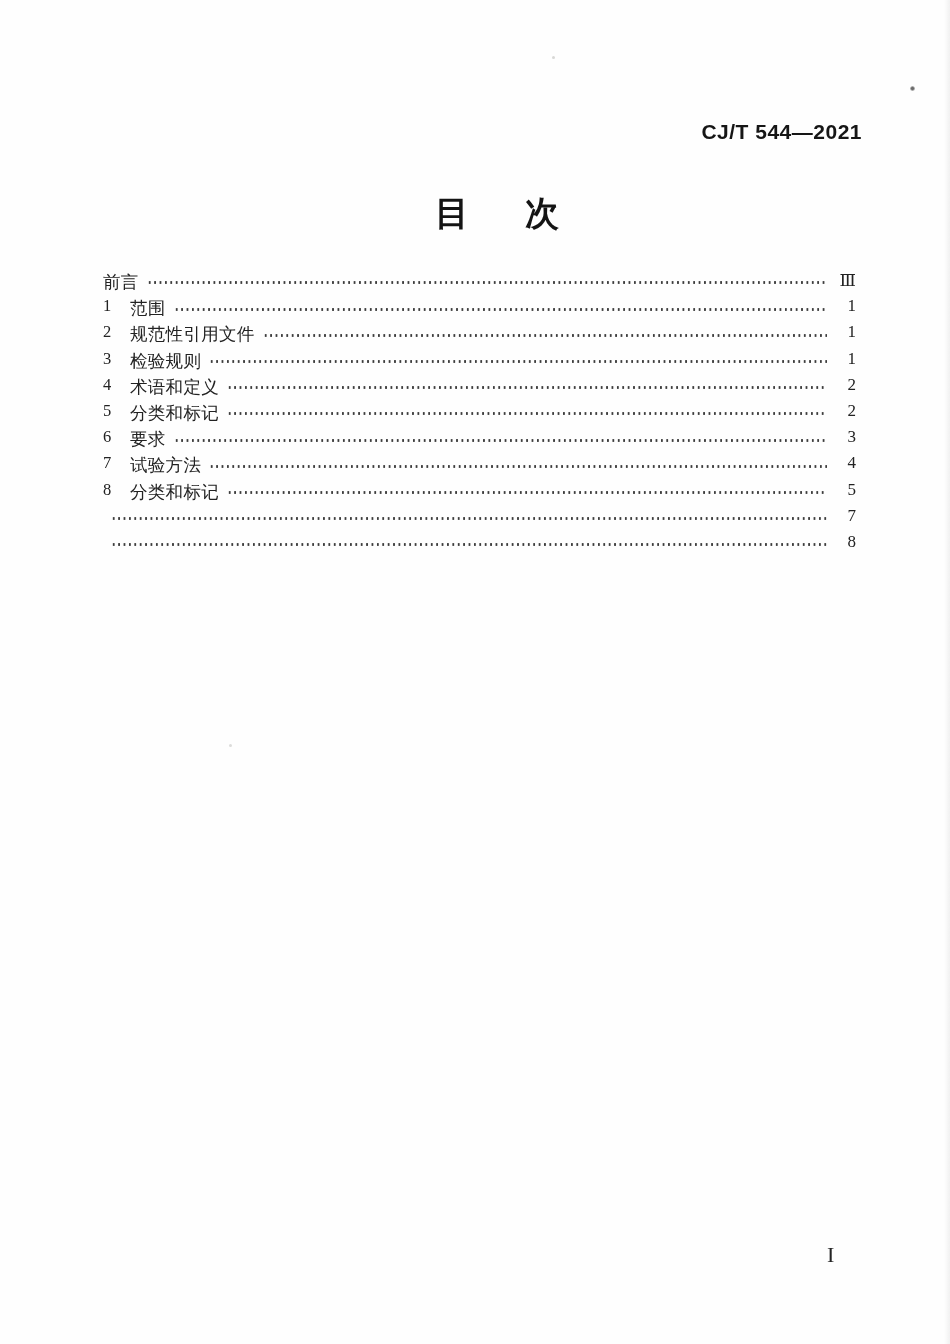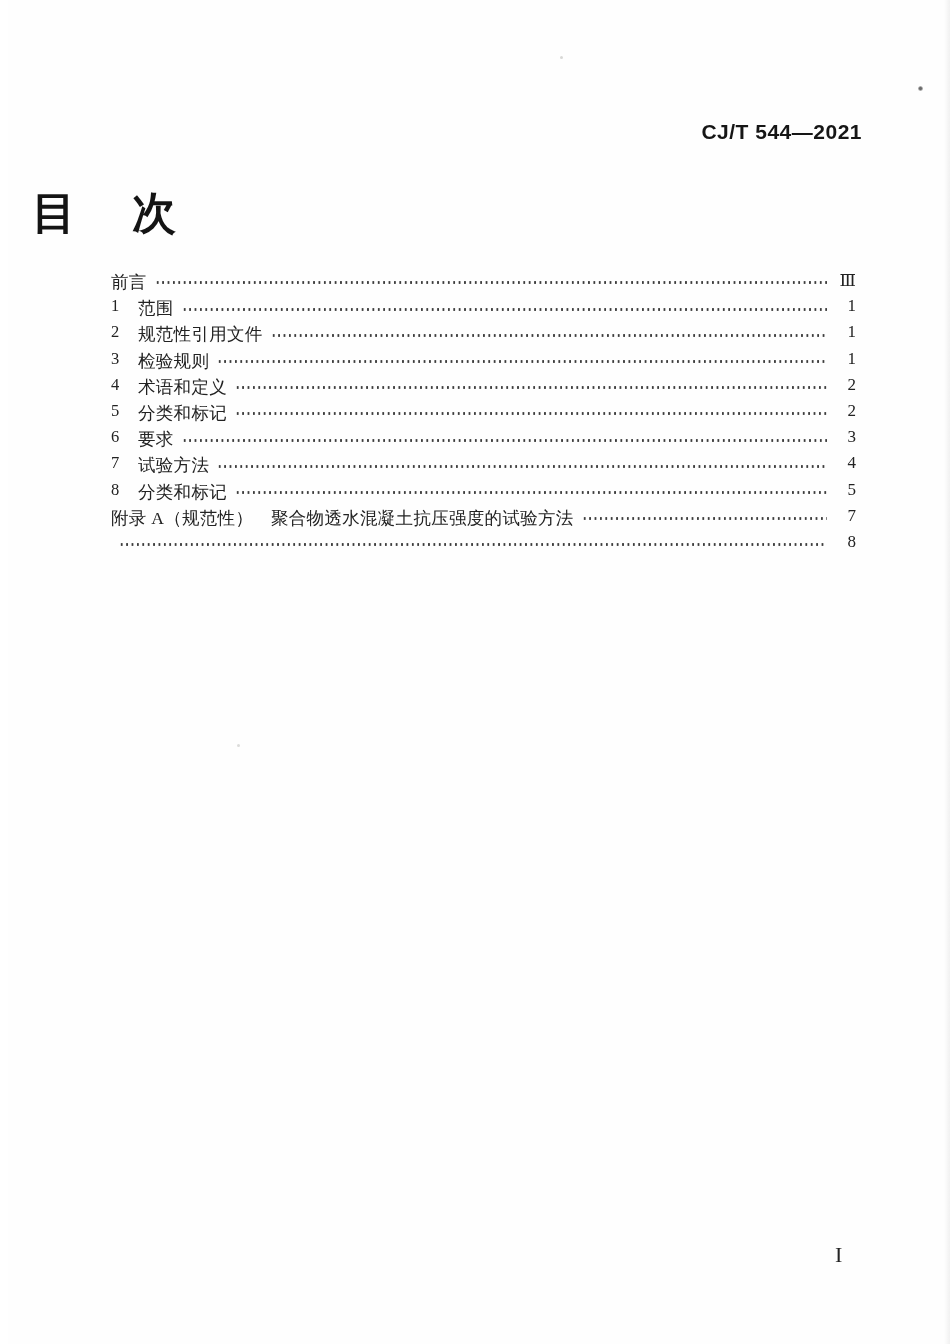--- a/index.html
+++ b/index.html
@@ -12,21 +12,20 @@
     height: 1344px;
     position: relative;
     overflow: hidden;
     font-family: "Liberation Serif", "DejaVu Serif", serif;
     color: #1d1d1d;
   }
   .page {
     position: absolute;
     inset: 0;
     background: #fefefe;
-    margin-left: 8px;
   }
   
   .edge-shade {
     position: absolute;
     top: 0; right: 0;
     width: 6px; height: 100%;
     background: linear-gradient(to right, rgba(0,0,0,0), rgba(0,0,0,0.05));
   }
   .doc-code {
     position: absolute;
@@ -37,24 +36,24 @@
     font-size: 21px;
     letter-spacing: 0.5px;
     color: #161616;
     white-space: nowrap;
   }
   .doc-title {
     position: absolute;
     top: 195px;
     left: 0;
     width: 100%;
-    text-align: left;
-    padding-left: 24px;
+    text-align: center;
+    padding-left: 44px;
     box-sizing: border-box;
-    font-size: 44px;
+    font-size: 34px;
     font-weight: 700;
     color: #141414;
     line-height: 38px;
   }
   .doc-title .t-char { display: inline-block; }
   .doc-title .t-char:first-child { margin-right: 56px; }
 
   .toc {
     position: absolute;
     top: 270px;
@@ -197,21 +196,20 @@
 
     <div class="toc-row">
       <span class="toc-num">8</span>
       <span class="toc-label">分类和标记</span>
       <span class="toc-leader"></span>
       <span class="toc-page">5</span>
     </div>
 
     <div class="toc-row">
 
-      <span class="toc-label">附录 A（规范性）　聚合物透水混凝土抗压强度的试验方法</span>
       <span class="toc-leader"></span>
       <span class="toc-page">7</span>
     </div>
 
     <div class="toc-row">
 
       <span class="toc-leader"></span>
       <span class="toc-page">8</span>
     </div>
   </div>

